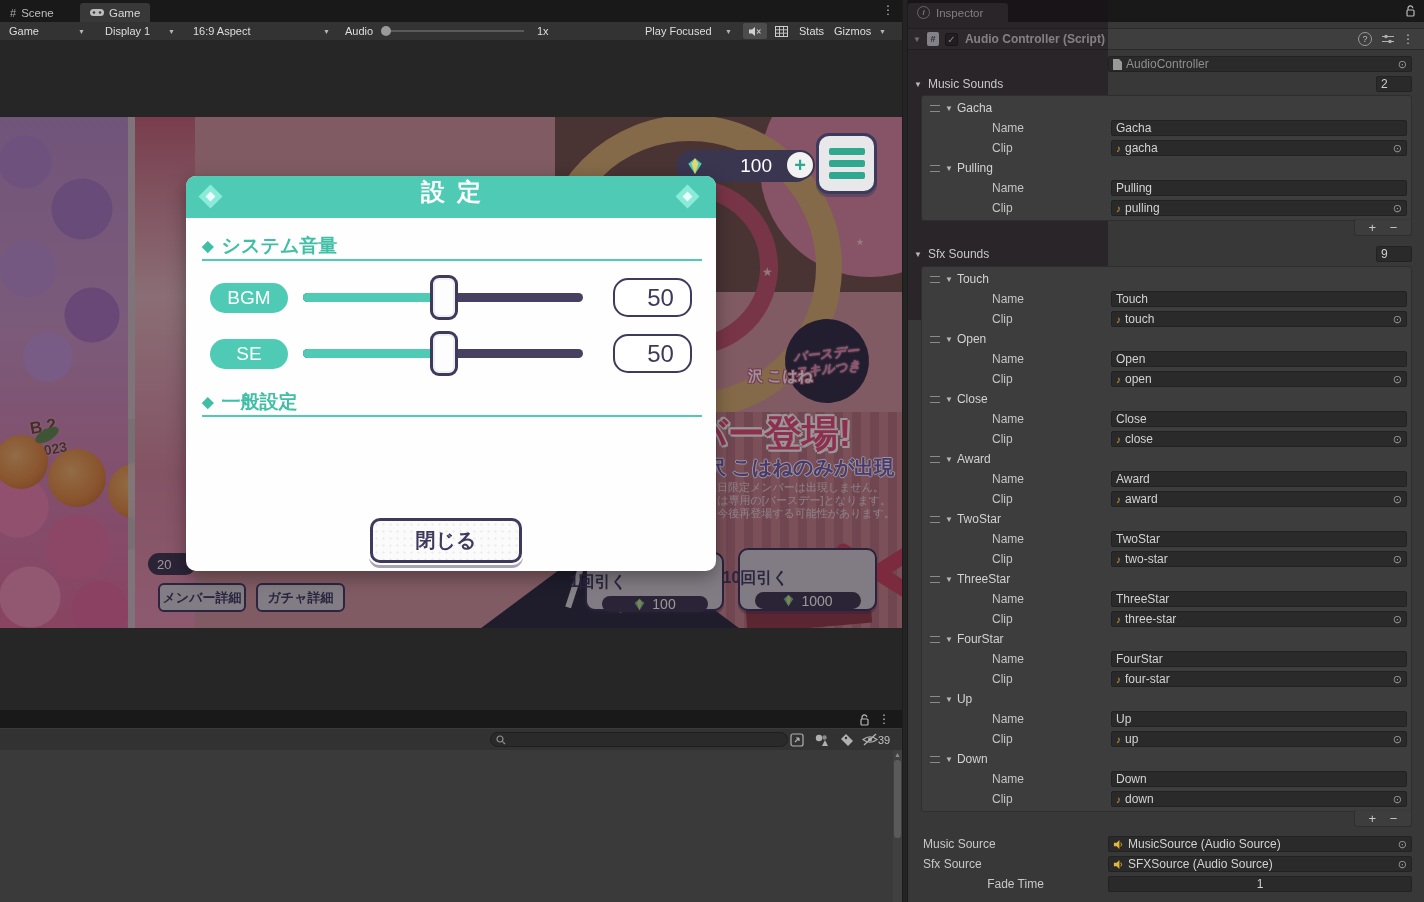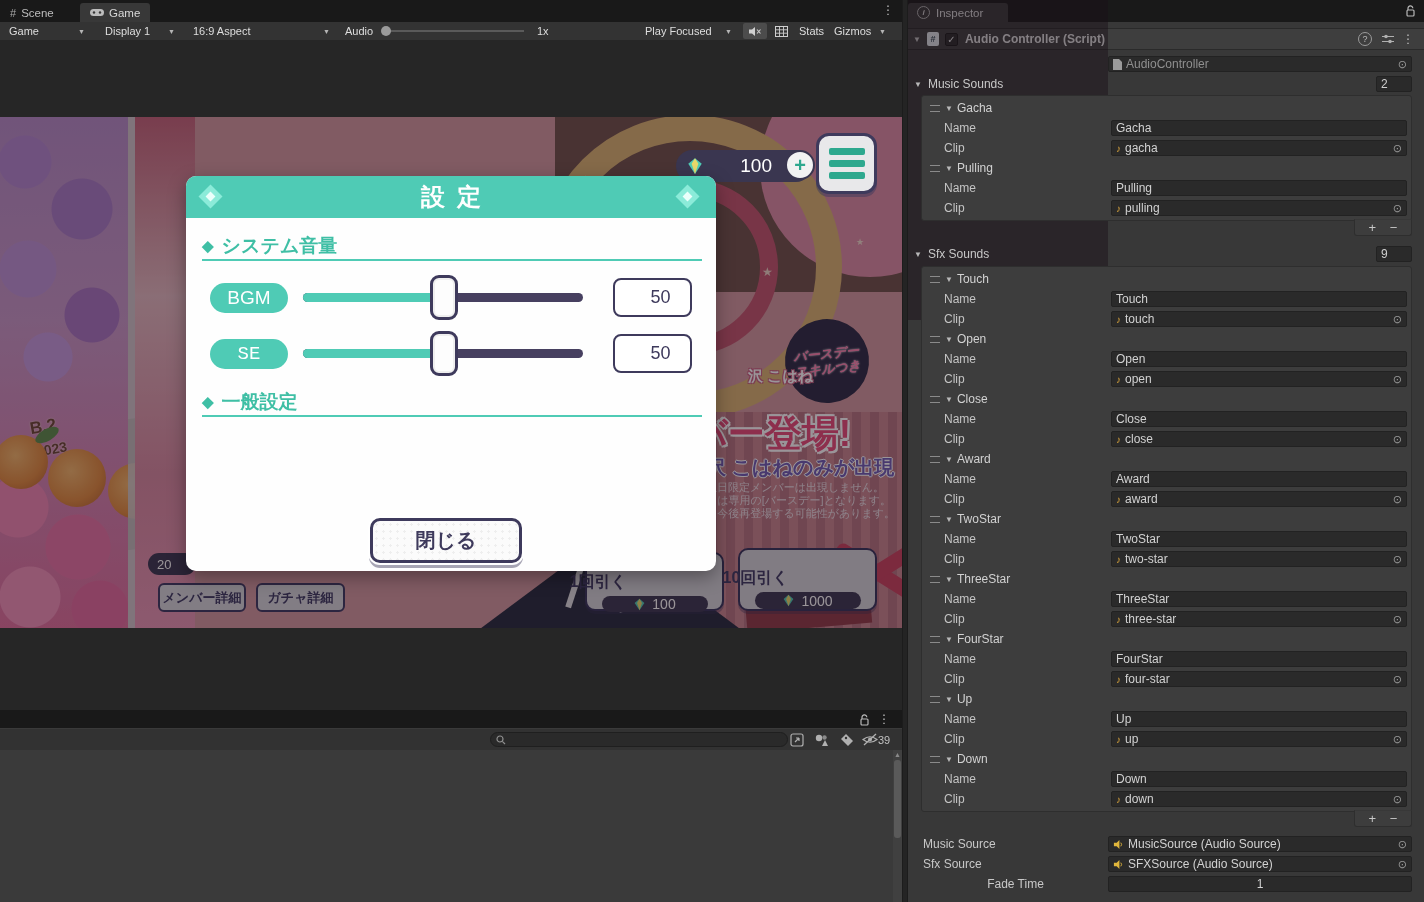--- a/index.html
+++ b/index.html
@@ -94,37 +94,37 @@
   .pullbtn{background:#d2d2d8;border:2px solid #35325a;border-radius:10px;box-sizing:border-box;
      display:flex;flex-direction:column;align-items:center;box-shadow:0 3px 0 rgba(53,50,90,.35);}
   .pullbtn .plabel{font-size:16px;font-weight:bold;color:#3b3860;margin-top:18px;}
   .pullbtn .ppill{width:106px;height:24px;background:#3a3650;border-radius:12px;margin-top:3px;
      display:flex;align-items:center;justify-content:center;gap:6px;color:#fff;font-size:14px;}
 
   
   .dialog{left:186px;top:59px;width:530px;height:395px;background:#fefefe;border-radius:10px;
      box-shadow:0 6px 18px rgba(0,0,0,.35);overflow:hidden;}
   .dlg-header{position:absolute;left:0;top:0;width:100%;height:42px;background:#4fcbb5;
-     display:flex;align-items:center;justify-content:center;}
+     display:flex;justify-content:center;}
   .dlg-title{color:#fff;font-size:24px;font-weight:bold;letter-spacing:12px;text-indent:12px;}
   .deco{position:absolute;top:12px;width:17px;height:17px;background:#8bebd9;transform:rotate(45deg);}
   .deco::after{content:"";position:absolute;left:5px;top:5px;width:7px;height:7px;background:#eafffb;}
   .sec{position:absolute;left:16px;display:flex;align-items:center;gap:8px;color:#3fbfa5;
      font-size:19px;font-weight:bold;}
   .sec .dia{font-size:15px;}
   .rule{position:absolute;left:16px;right:14px;height:2px;background:#4fcbb5;}
   .vol-pill{position:absolute;left:24px;width:78px;height:30px;background:#4fcbb5;border-radius:15px;
      color:#fff;font-size:19px;display:flex;align-items:center;justify-content:center;}
   .slider{position:absolute;left:117px;width:280px;height:9px;background:#474060;border-radius:5px;}
   .slider .fill{position:absolute;left:0;top:0;height:9px;width:145px;background:#4fcbb5;border-radius:5px 0 0 5px;}
   .handle{position:absolute;width:28px;height:45px;background:#fdfdfd;border:3px solid #3e3a5c;
      border-radius:9px;box-sizing:border-box;box-shadow:inset 0 0 0 2px #efefef;}
   .valbox{position:absolute;left:427px;width:79px;height:39px;background:#fff;border:2px solid #3e3a5c;
-     border-radius:8px;box-sizing:border-box;display:flex;align-items:center;justify-content:center;
-     font-size:18px;color:#3e3a5c;padding-left:16px;}
+     border-radius:15px;box-sizing:border-box;display:flex;align-items:center;justify-content:center;
+     font-size:24px;color:#3e3a5c;padding-left:16px;}
   .dlg-btn{position:absolute;left:184px;width:152px;height:45px;border:3px solid #3e3a5c;border-radius:10px;
      box-sizing:border-box;display:flex;align-items:center;justify-content:center;font-size:20px;
      font-weight:bold;color:#3e3a5c;box-shadow:0 0 0 2px #fff,0 4px 0 1px rgba(62,58,92,.45);}
   .btn-mint{background-color:#8ff2e0;
      background-image:radial-gradient(rgba(255,255,255,.6) 1.2px,transparent 1.4px);background-size:7px 7px;}
   .btn-white{background-color:#fbfbfb;
      background-image:radial-gradient(rgba(0,0,0,.05) 1.2px,transparent 1.4px);background-size:7px 7px;}
 
   
   .b-tabstrip{position:absolute;left:0;right:0;top:710px;height:18px;background:#191919;}
@@ -168,21 +168,21 @@
   .picker{color:#9a9a9a;font-size:11px;margin-left:4px;}
   .note{color:#d8a33c;font-size:10px;margin-right:4px;}
   .sizefield{position:absolute;right:12px;width:36px;height:16px;background:#2a2a2a;border:1px solid #222;
      border-radius:2px;display:flex;align-items:center;padding:0 4px;box-sizing:border-box;color:#cfcfcf;}
   .arrbox{position:absolute;left:13px;right:12px;background:#3d3d3d;border:1px solid #2e2e2e;
      border-radius:3px;padding:2px 0;box-sizing:border-box;}
   .arow{height:20px;display:flex;align-items:center;}
   .drag{width:10px;height:5px;border-top:1px solid #8a8a8a;border-bottom:1px solid #8a8a8a;margin-left:8px;}
   .ahead .fold{margin-left:5px;}
   .atitle{color:#d2d2d2;margin-left:4px;}
-  .alabel{flex:0 0 189px;padding-left:22px;box-sizing:border-box;color:#c4c4c4;}
+  .alabel{flex:0 0 189px;padding-left:70px;box-sizing:border-box;color:#c4c4c4;}
   .arow .field{margin-right:4px;}
   .footerbox{position:absolute;right:12px;width:58px;height:17px;background:#3d3d3d;border:1px solid #2e2e2e;
      border-top:1px solid #383838;border-radius:0 0 3px 3px;display:flex;align-items:center;
      justify-content:space-evenly;color:#c8c8c8;font-size:13px;box-sizing:border-box;}
   .footerbox span{line-height:10px;}
   svg{display:block;}
 </style>
 </head>
 <body>
 
@@ -375,21 +375,21 @@
           <span>BGM</span>
         </div>
         <div class="slider" style="top:117px;">
           <div class="fill"></div>
         </div>
         <div class="handle" style="left:244px;top:99px;"></div>
         <div class="valbox" style="top:102px;">
           <span>50</span>
         </div>
 
-        <div class="vol-pill" style="top:163px;font-family:Liberation Mono, monospace;">
+        <div class="vol-pill" style="top:163px;">
           <span>SE</span>
         </div>
         <div class="slider" style="top:173px;">
           <div class="fill"></div>
         </div>
         <div class="handle" style="left:244px;top:155px;"></div>
         <div class="valbox" style="top:158px;">
           <span>50</span>
         </div>
 

